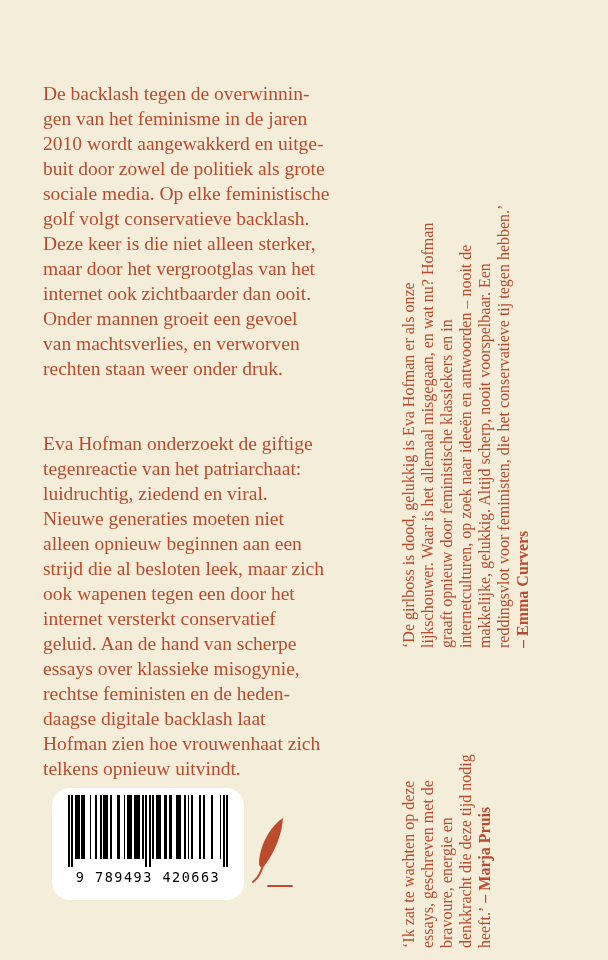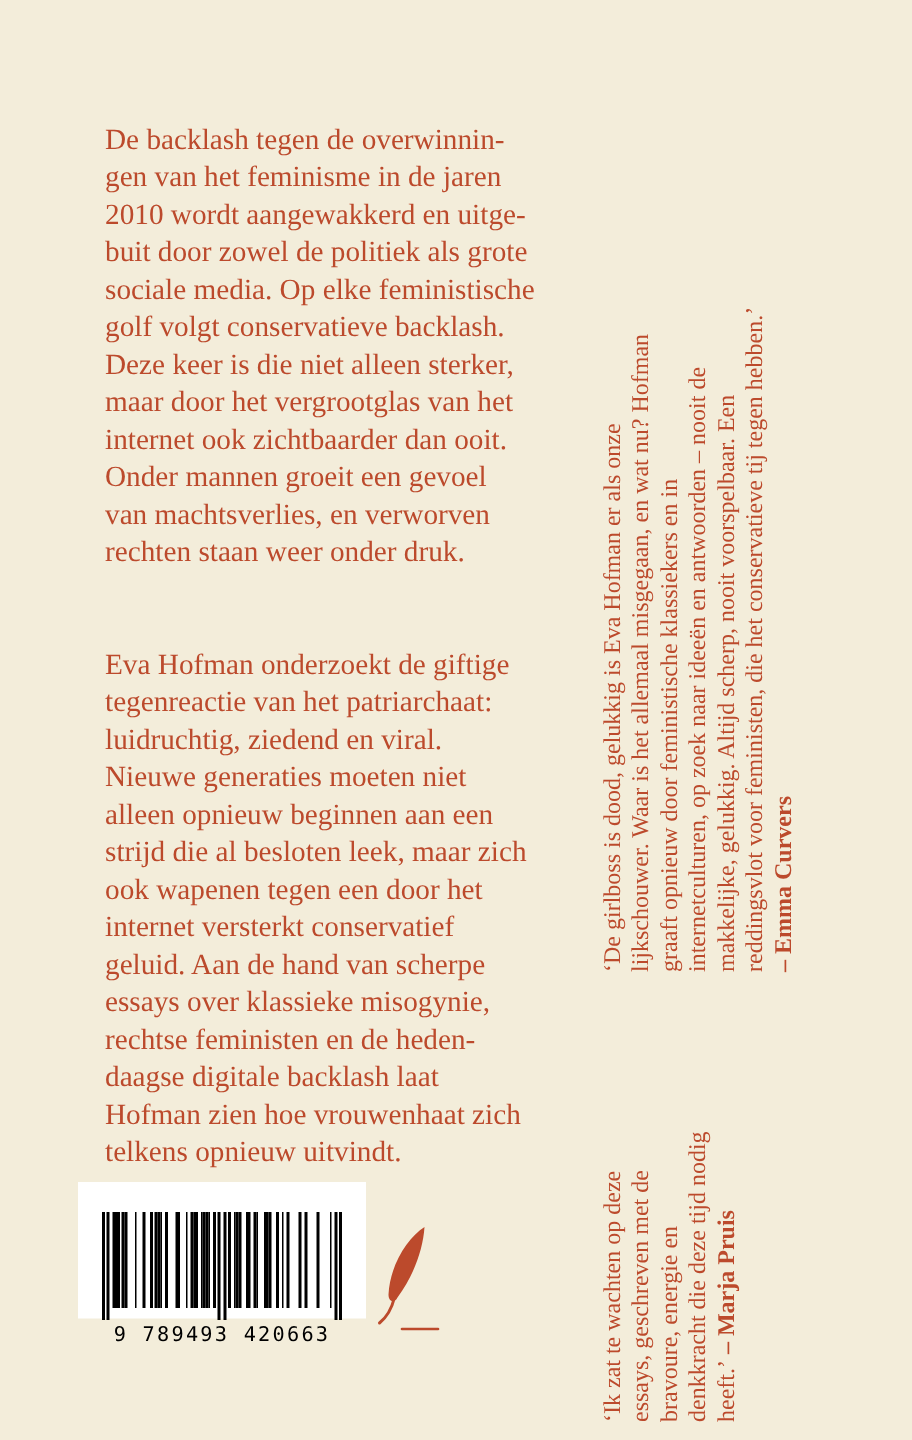--- a/index.html
+++ b/index.html
@@ -9,21 +9,21 @@
     position: relative;
     width: 608px;
     height: 960px;
     background: #f3edda;
     overflow: hidden;
   }
 
   
   .blurb {
     position: absolute;
-    left: 70px;
+    left: 43px;
     top: 56px;
     width: 348px;
     color: #bc4a2c;
     font-size: 19.5px;
     line-height: 25px;
     white-space: pre-line;
   }
   .blurb p { margin: 0 0 25px 0; }
 
   
@@ -40,24 +40,25 @@
   .quote-1 { left: 399px; top: 56px; height: 592px; }
   .quote-1 strong { display: block; }
   .quote-2 { left: 399px; top: 674px; height: 274px; }
 
   
   .barcode {
     position: absolute;
     left: 52px;
     top: 788px;
     width: 192px;
-    height: 91px;
+    height: 112px;
     background: #ffffff;
     box-sizing: border-box;
-    padding-top: 20px;
+    padding-top: 7px;
+    border-radius: 18px;
   }
   .bars {
     display: flex;
     align-items: flex-start;
     justify-content: center;
     height: 72px;
   }
   .bar { width: 1.7px; height: 64px; background: transparent; }
   .bar.on { background: #000000; }
   .bar.guard { height: 72px; }

